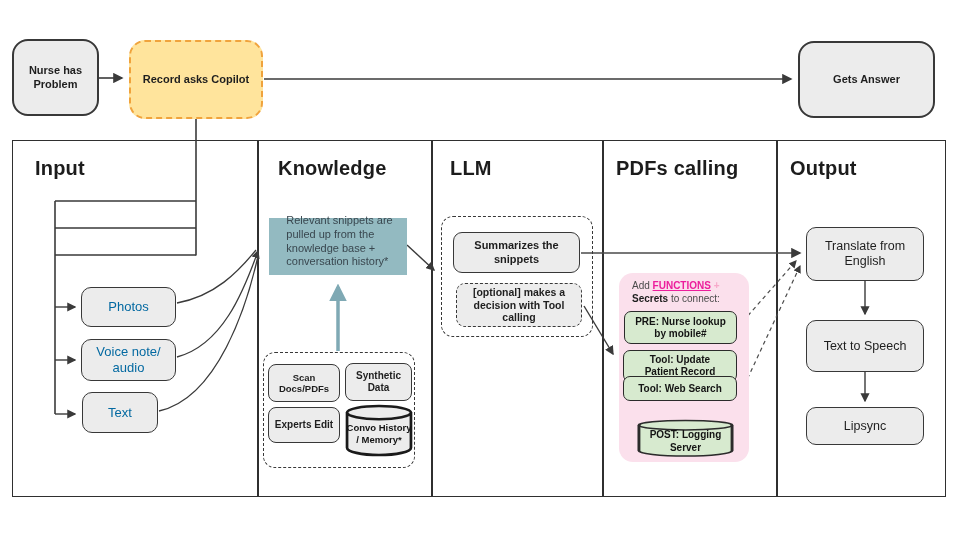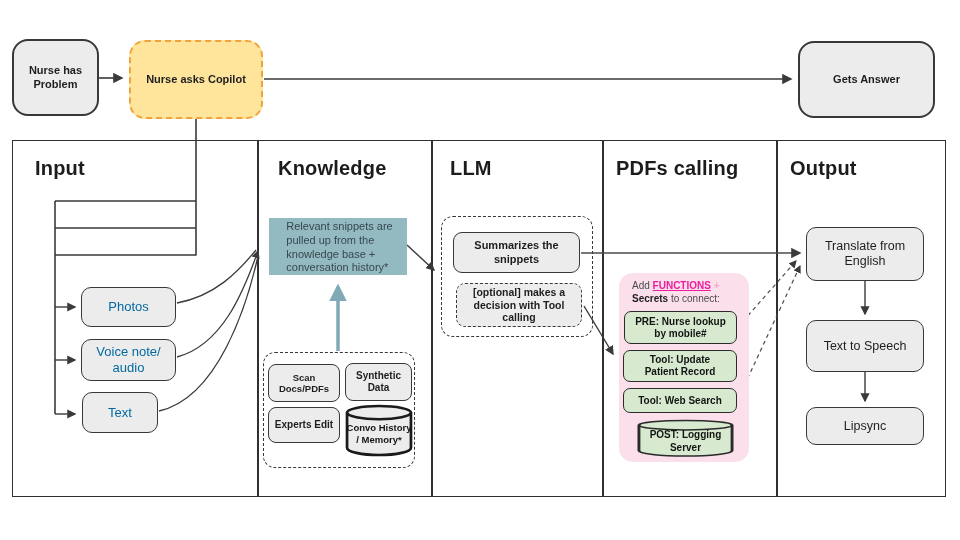--- a/index.html
+++ b/index.html
@@ -18,21 +18,21 @@
 
   
   .node { display:flex; align-items:center; justify-content:center; text-align:center;
           background:#ececec; border:1.6px solid #383838; border-radius:10px;
           color:#1e1e1e; z-index:10; white-space:pre-line; line-height:1.2; }
   .top-node { border-radius:16px; border-width:2px; font-weight:bold; font-size:11px; }
   .copilot { background:#FFE49C; border:2px dashed #F0A33C; }
   .plain { font-weight:normal; font-size:13px; color:#0369a1; }
 
   .teal-box { background:#93BAC1; border:none; border-radius:0; color:#39474F;
-              font-size:11px; text-align:left; align-items:center;
+              font-size:11px; text-align:left; align-items:flex-end;
               padding:8px 6px 6px 9px; line-height:1.25; }
 
   .dashed-container { border:1.6px dashed #383838; border-radius:12px; background:transparent; z-index:8; position:absolute; }
 
   .mini { font-weight:bold; font-size:9.5px; border-radius:8px; }
   .llm-box { font-weight:bold; font-size:11px; border-radius:9px; }
   .llm-optional { border-style:dashed; font-size:10.5px; }
 
   .pink-container { left:619px; top:273px; width:130px; height:189px; background:#FBE0EC;
                     border-radius:14px; z-index:8; }
@@ -91,21 +91,21 @@
 
     <path d="M738,327 L796,261" stroke="#4a4a4a" stroke-width="1.2" stroke-dasharray="4 3.5" fill="none" marker-end="url(#arr)"></path>
     <path d="M738,399 L800,266" stroke="#4a4a4a" stroke-width="1.2" stroke-dasharray="4 3.5" fill="none" marker-end="url(#arr)"></path>
 
     <path d="M865,281 L865,314" stroke="#3a3a3a" stroke-width="1.4" fill="none" marker-end="url(#arr)"></path>
     <path d="M865,372 L865,401" stroke="#3a3a3a" stroke-width="1.4" fill="none" marker-end="url(#arr)"></path>
   </svg>
 
   <div class="abs node top-node" style="left:12px; top:39px; width:87px; height:77px;"><span>Nurse has
 Problem</span></div>
-  <div class="abs node top-node copilot" style="left:129px; top:40px; width:134px; height:79px;"><span>Nurse asks Copilot</span></div>
+  <div class="abs node top-node copilot" style="left:129px; top:40px; width:134px; height:79px;"><span>Record asks Copilot</span></div>
   <div class="abs node top-node" style="left:798px; top:41px; width:137px; height:77px;"><span>Gets Answer</span></div>
 
   <div class="abs" id="frame"></div>
   <div class="abs divider" style="left:257px;"></div>
   <div class="abs divider" style="left:431px;"></div>
   <div class="abs divider" style="left:602px;"></div>
   <div class="abs divider" style="left:776px;"></div>
 
   <div class="abs col-header" style="left:35px; top:157px;">Input</div>
   <div class="abs col-header" style="left:278px; top:157px;">Knowledge</div>
@@ -147,21 +147,21 @@
 calling</span></div>
 
   <div class="abs pink-container"></div>
   <div class="pink-line" style="left:632px; top:280px;"><span>Add </span><span class="fn-link">FUNCTIONS</span><span class="fn-plus"> +</span></div>
   <div class="pink-line" style="left:632px; top:293px;"><span class="secrets">Secrets</span><span> to connect:</span></div>
 
   <div class="abs node green" style="left:624px; top:311px; width:113px; height:33px;"><span>PRE: Nurse lookup
 by mobile#</span></div>
   <div class="abs node green" style="left:623px; top:350px; width:114px; height:32px;"><span>Tool: Update
 Patient Record</span></div>
-  <div class="abs node green" style="left:623px; top:388px; width:114px; height:25px;"><span>Tool: Web Search</span></div>
+  <div class="abs node green" style="left:623px; top:376px; width:114px; height:25px;"><span>Tool: Web Search</span></div>
 
   <div class="cyl" style="left:637px; top:419px; width:97px; height:38px; font-size:10px;">
     <svg class="shape" viewBox="0 0 100 80" preserveAspectRatio="none">
       <path d="M2,13 L2,67 A48,11 0 0 0 98,67 L98,13" fill="#D7EACF" stroke="#2b2b2b" stroke-width="3"></path>
       <ellipse cx="50" cy="13" rx="48" ry="10" fill="#D7EACF" stroke="#2b2b2b" stroke-width="3"></ellipse>
     </svg>
     <div class="cyl-text">POST: Logging
 Server</div>
   </div>
 

